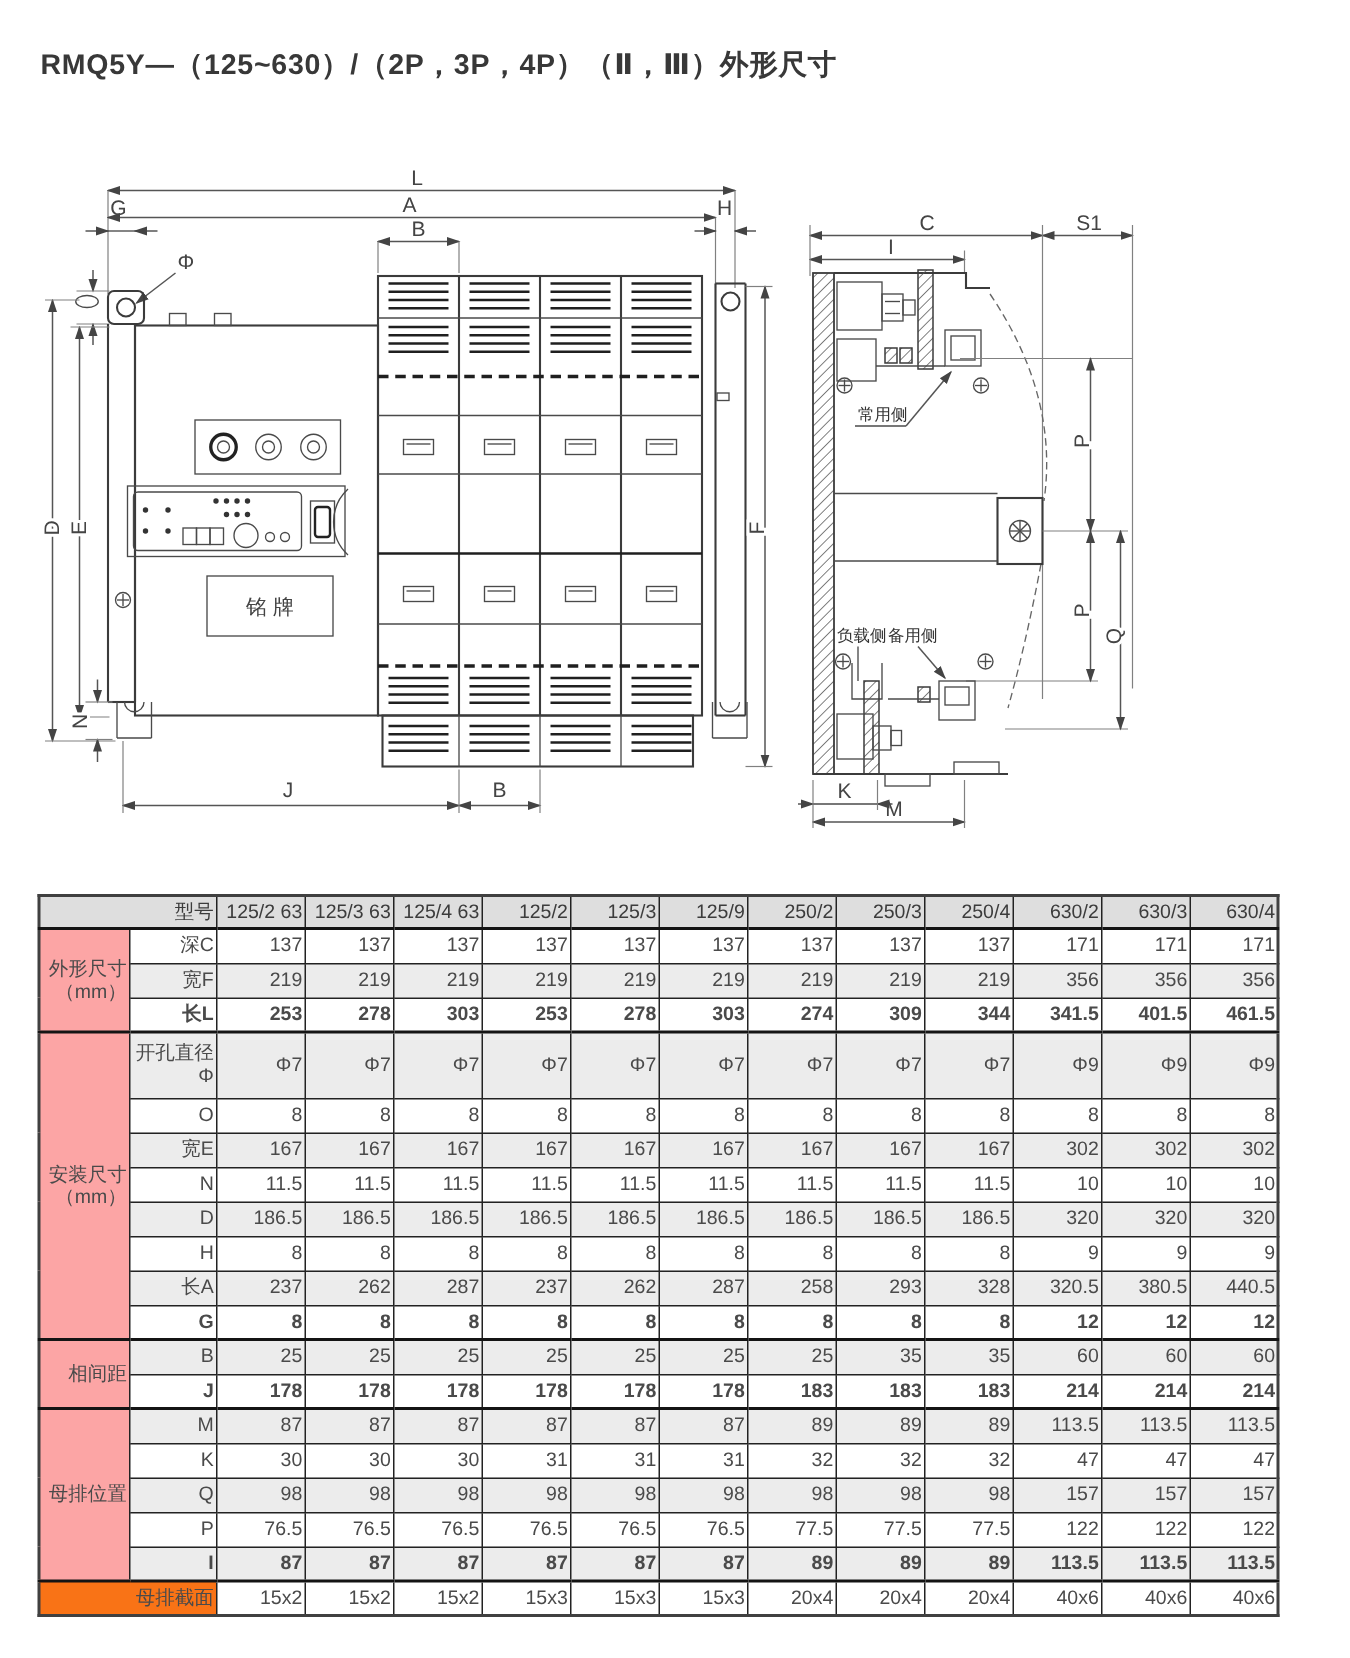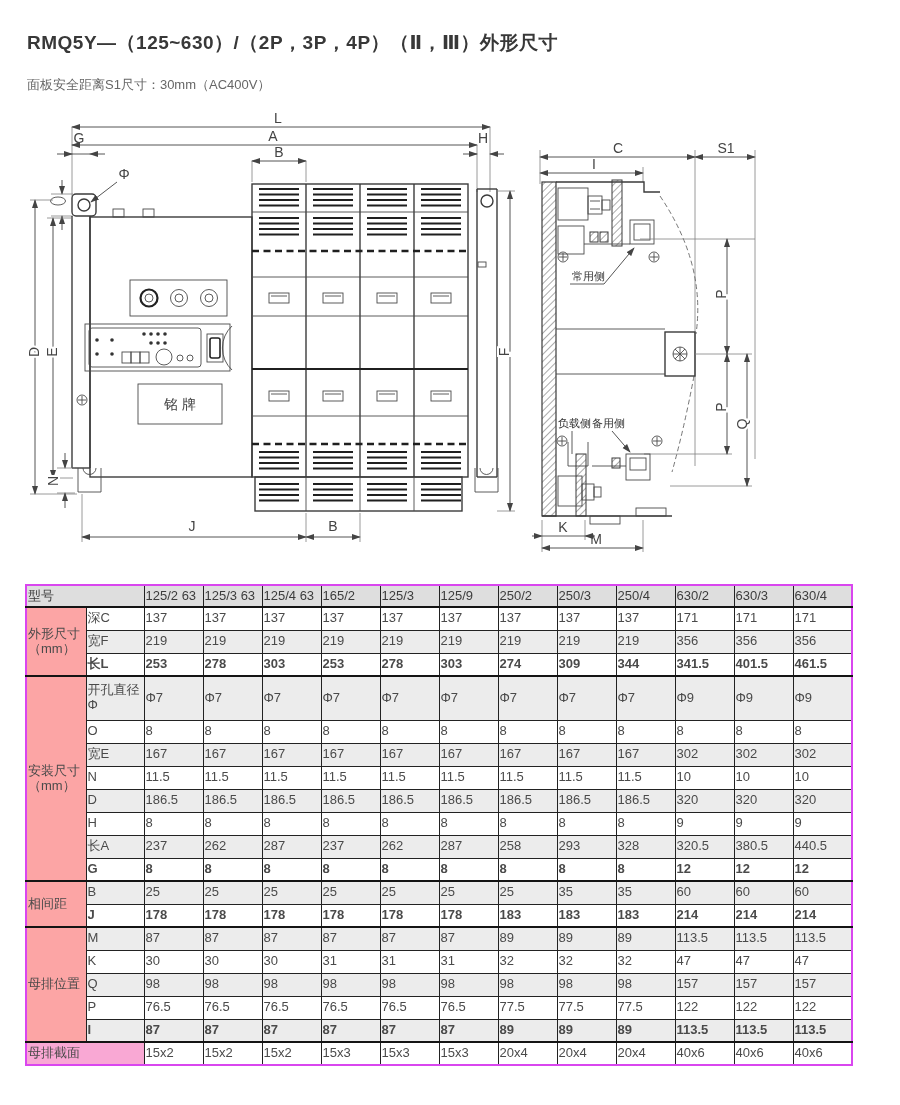--- a/index.html
+++ b/index.html
@@ -15,38 +15,37 @@
   .halo{paint-order:stroke;stroke:#fff;stroke-width:4px;}
   .dim{stroke:#555;stroke-width:1;fill:none;}
   .ext{stroke:#808080;stroke-width:.8;fill:none;}
   .out{stroke:#3b3b3b;stroke-width:1.4;fill:none;}
   .thin{stroke:#4a4a4a;stroke-width:.9;fill:none;}
   .slat{stroke:#1f1f1f;stroke-width:1.8;fill:none;}
   .dash{stroke:#1f1f1f;stroke-width:2.4;stroke-dasharray:7 4.5;fill:none;}
   .dashthin{stroke:#666;stroke-width:.9;stroke-dasharray:5 3;fill:none;}
   .dot{fill:#333;stroke:none;}
   
-  .spec{position:absolute;left:25px;top:584px;width:826px;border-collapse:collapse;table-layout:fixed;
-        font-size:13px;color:#4a4a4a;text-align:left;border:2px solid #d946ef;}
+  .spec{position:absolute;left:25px;top:596px;width:826px;border-collapse:collapse;table-layout:fixed;
+        font-size:13px;color:#4a4a4a;text-align:right;border:2px solid #404040;}
   .spec th,.spec td{border:1px solid #222;font-weight:normal;padding:0 1px;line-height:1.15;vertical-align:middle;}
   .spec thead th{background:#dedede;height:20px;color:#3c3c3c;border-bottom:2px solid #141414;}
   .spec tbody tr{height:23px;}
   .spec tbody tr.tall{height:44px;}
   .spec tbody tr.shade td,.spec tbody tr.shade th.rname{background:#ececec;}
   .spec tbody tr.sec-end>th,.spec tbody tr.sec-end>td{border-bottom:2px solid #141414;font-weight:bold;}
   .spec th.group{background:#fca5a5;border-bottom:2px solid #141414;}
-  .spec th.flabel{background:#f9a8d4;margin-left:16px;}
+  .spec th.flabel{background:#f97316;margin-left:16px;}
 </style>
 </head>
 <body>
 
 <div class="page">
 
   <h1 class="title">RMQ5Y—（125~630）/（2P，3P，4P）（Ⅱ，Ⅲ）外形尺寸</h1>
-  <p class="subtitle">面板安全距离S1尺寸：30mm（AC400V）</p>
 
   <svg id="front-view" class="drawing" width="485" height="448" viewBox="0 0 485 448">
     <defs>
       <marker id="ar" markerWidth="9" markerHeight="8" refX="8" refY="4" orient="auto-start-reverse" markerUnits="userSpaceOnUse">
         <path d="M0,1 L9,4 L0,7 z" fill="#444"></path>
       </marker>
     </defs>
 
     <line class="dim" x1="45" y1="15" x2="463" y2="15" marker-start="url(#ar)" marker-end="url(#ar)"></line>
     <text x="251" y="11" text-anchor="middle">L</text>
@@ -393,21 +392,21 @@
         <col style="width: 59px;">
         <col style="width: 59px;">
         <col style="width: 59px;">
       </colgroup>
       <thead>
         <tr>
           <th colspan="2">型号</th>
           <th>125/2 63</th>
           <th>125/3 63</th>
           <th>125/4 63</th>
-          <th>165/2</th>
+          <th>125/2</th>
           <th>125/3</th>
           <th>125/9</th>
           <th>250/2</th>
           <th>250/3</th>
           <th>250/4</th>
           <th>630/2</th>
           <th>630/3</th>
           <th>630/4</th>
         </tr>
       </thead>

